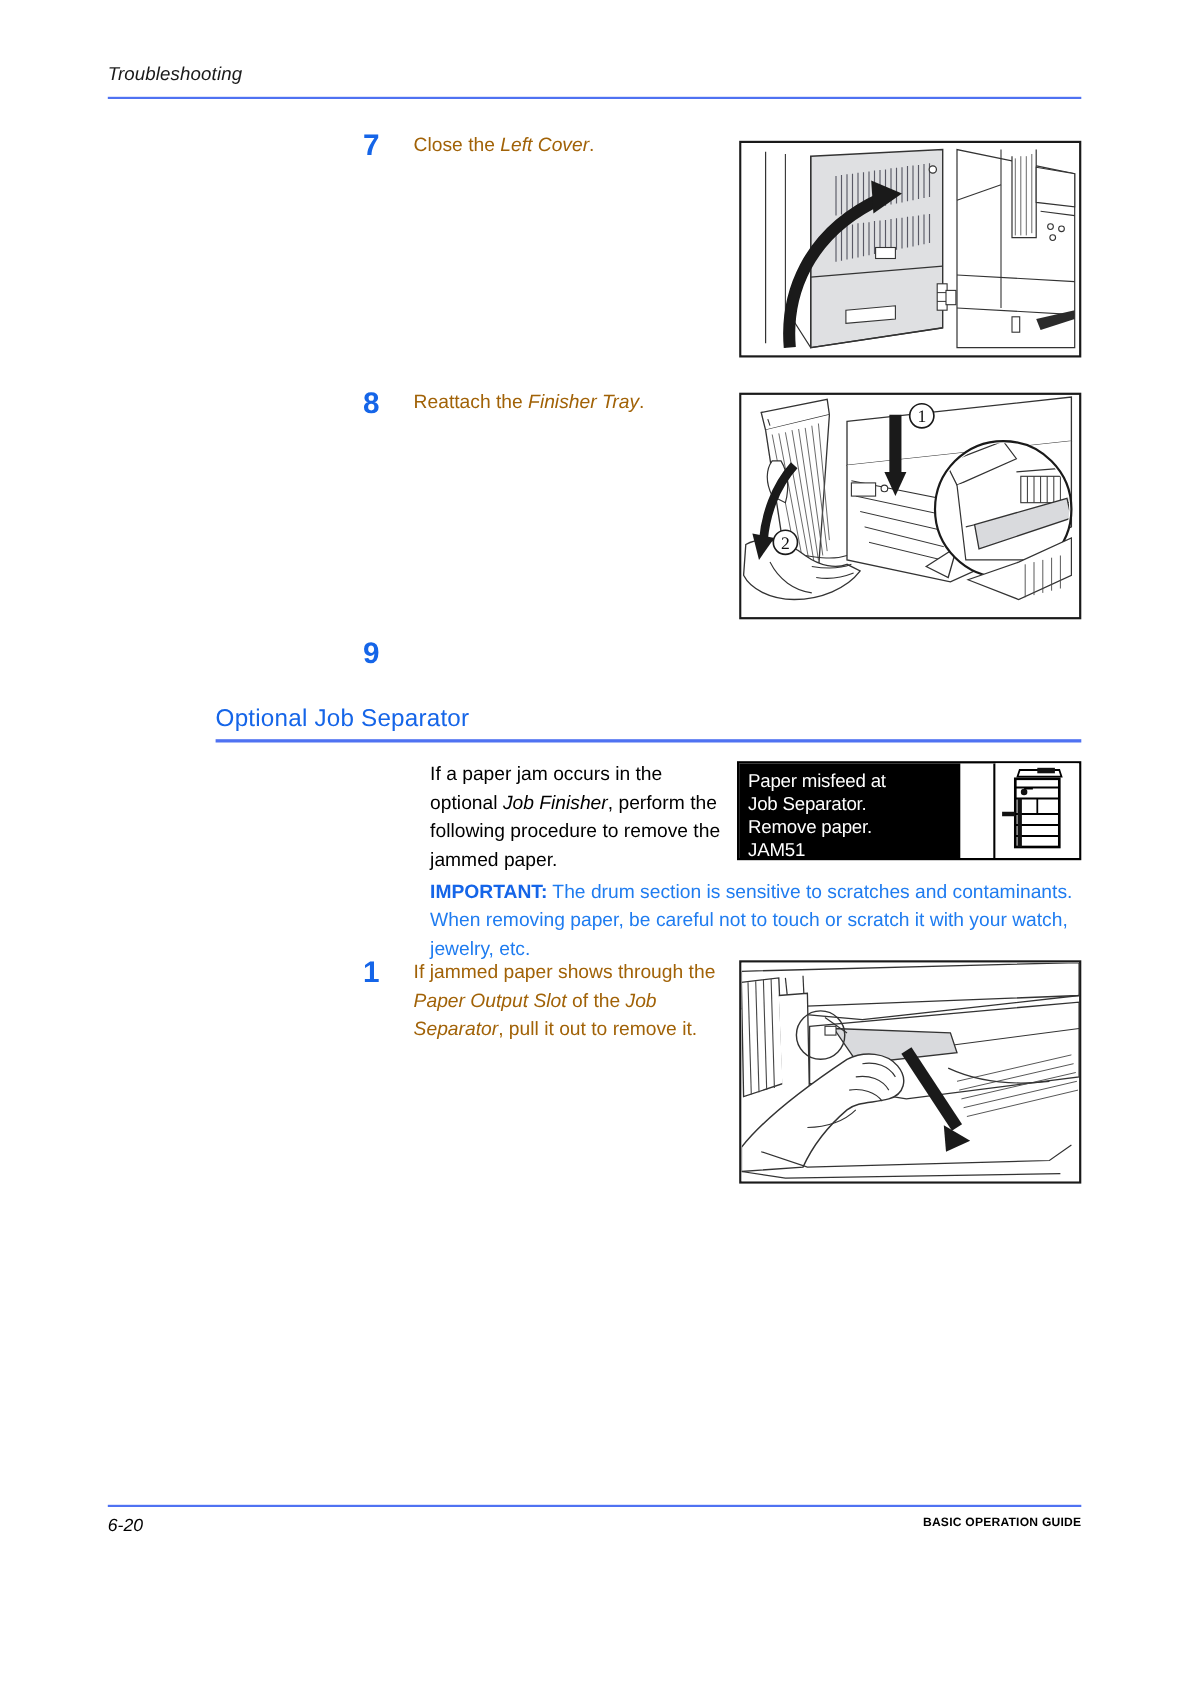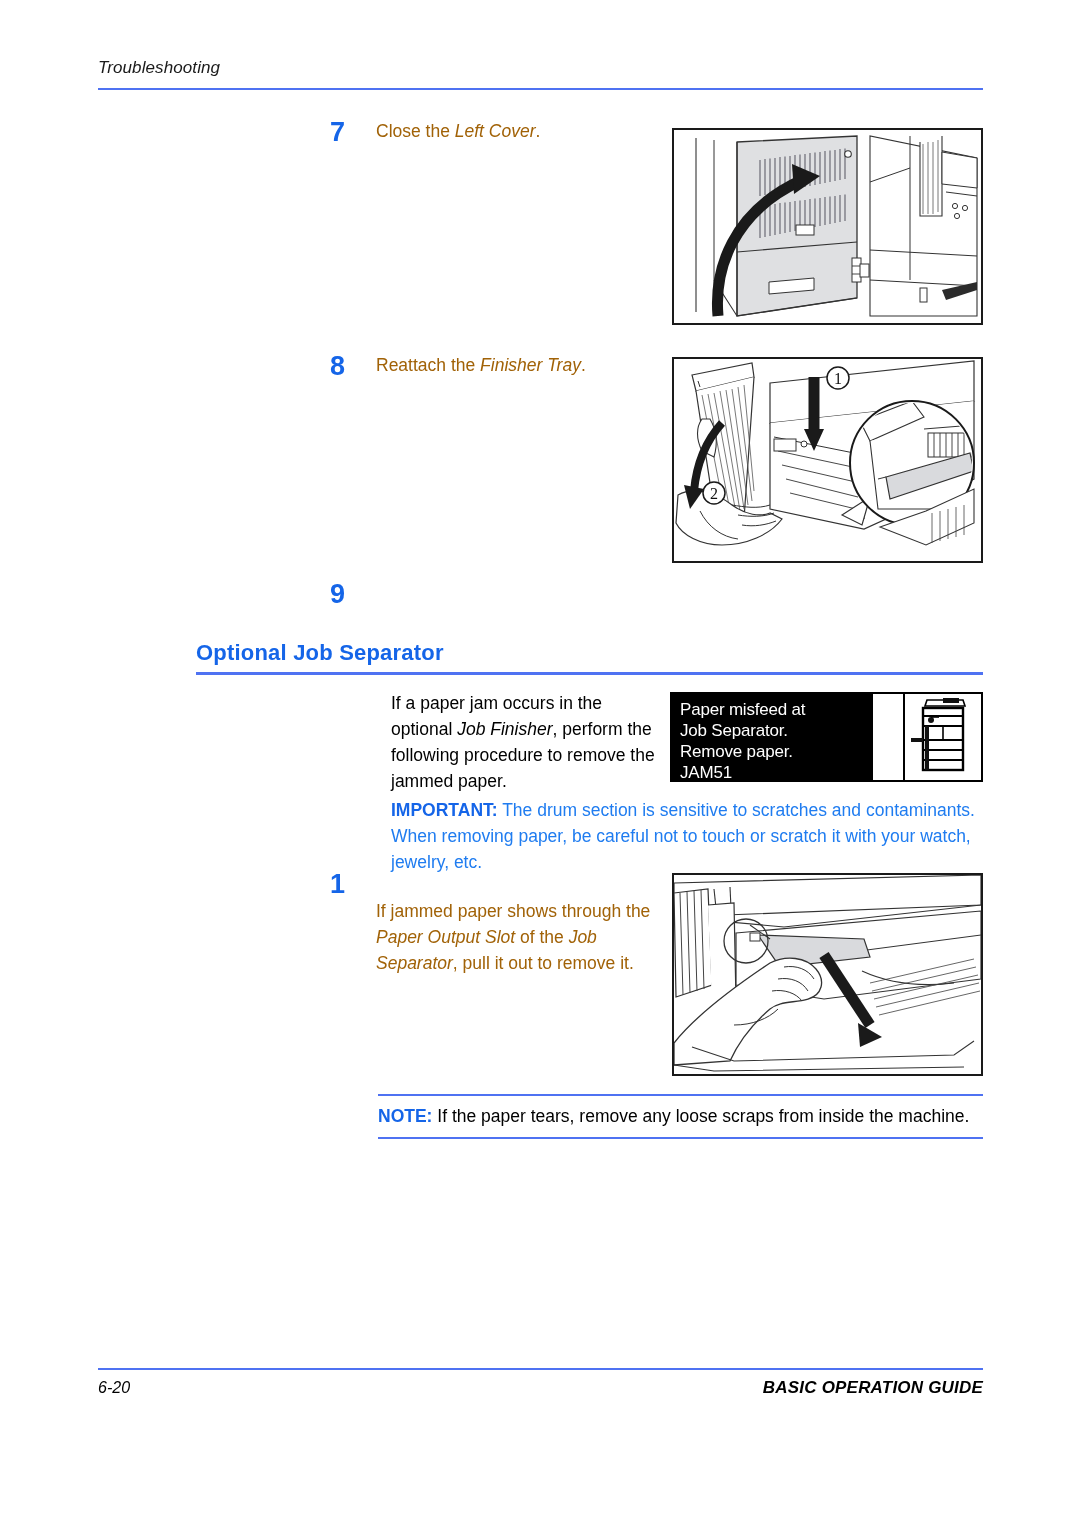--- a/index.html
+++ b/index.html
@@ -78,21 +78,21 @@
     box-sizing: border-box;
   }
   .illus svg { display: block; }
 
   
   .section-head {
     position: absolute;
     left: 196px;
     top: 640px;
     font-size: 22px;
-    font-weight: bold;
+    font-weight: normal;
     color: #1565e8;
     letter-spacing: 0.2px;
   }
   .rule-section {
     left: 196px;
     top: 672px;
     width: 787px;
     height: 3px;
   }
 
@@ -182,23 +182,22 @@
     left: 98px;
     top: 1379px;
     font-size: 16px;
     font-weight: normal;
     font-style: italic;
   }
   .footer-right {
     position: absolute;
     right: 97px;
     top: 1378px;
-    font-size: 17px;
+    font-size: 11px;
     font-weight: bold;
-    font-style: italic;
     letter-spacing: 0.2px;
   }
 </style>
 </head>
 <body>
 
 <div class="page">
 
   <div class="running-head">Troubleshooting</div>
   <div class="rule-blue rule-header"></div>
@@ -424,21 +423,21 @@
       </svg>
     </div>
   </div>
 
   <div class="important">
     <b>IMPORTANT:</b><span> The drum section is sensitive to scratches and contaminants. When removing paper, be careful not to touch or scratch it with your watch, jewelry, etc.</span>
   </div>
 
   <div class="step" style="left:330px; top:870px; width:340px;">
     <div class="step-num">1</div>
-    <div class="step-body" style="width:280px;margin-top:28px;">
+    <div class="step-body" style="width:280px;">
       <span>If jammed paper shows through</span>
       <span>the </span><i>Paper Output Slot</i><span> of the </span><i>Job</i>
       <i>Separator</i><span>, pull it out to remove it.</span>
     </div>
   </div>
 
   <div class="illus" style="left:672px; top:873px; width:311px; height:203px;">
     <svg width="307" height="199" viewBox="0 0 307 199">
       <rect x="0" y="0" width="307" height="199" fill="#fff"></rect>
 
@@ -483,25 +482,18 @@
       <path d="M60 150 C78 150 94 144 104 134" fill="none" stroke="#333" stroke-width="1"></path>
 
       <path d="M18 172 L60 186 L280 180 L300 166" fill="none" stroke="#333" stroke-width="1.1"></path>
       <path d="M0 190 L40 196 L290 192" fill="none" stroke="#333" stroke-width="1.1"></path>
 
       <path d="M150 80 L196 150" stroke="#1a1a1a" stroke-width="11"></path>
       <path d="M184 148 L208 162 L186 172 Z" fill="#1a1a1a"></path>
     </svg>
   </div>
 
-  <div class="note-block">
-    <div class="note-rule"></div>
-    <div class="note-text">
-      <b>NOTE:</b><span> If the paper tears, remove any loose scraps from inside the machine.</span>
-    </div>
-    <div class="note-rule"></div>
-  </div>
 
   <div class="rule-blue rule-footer"></div>
   <div class="footer-left">6-20</div>
   <div class="footer-right">BASIC OPERATION GUIDE</div>
 
 </div>
 
 </body></html>

